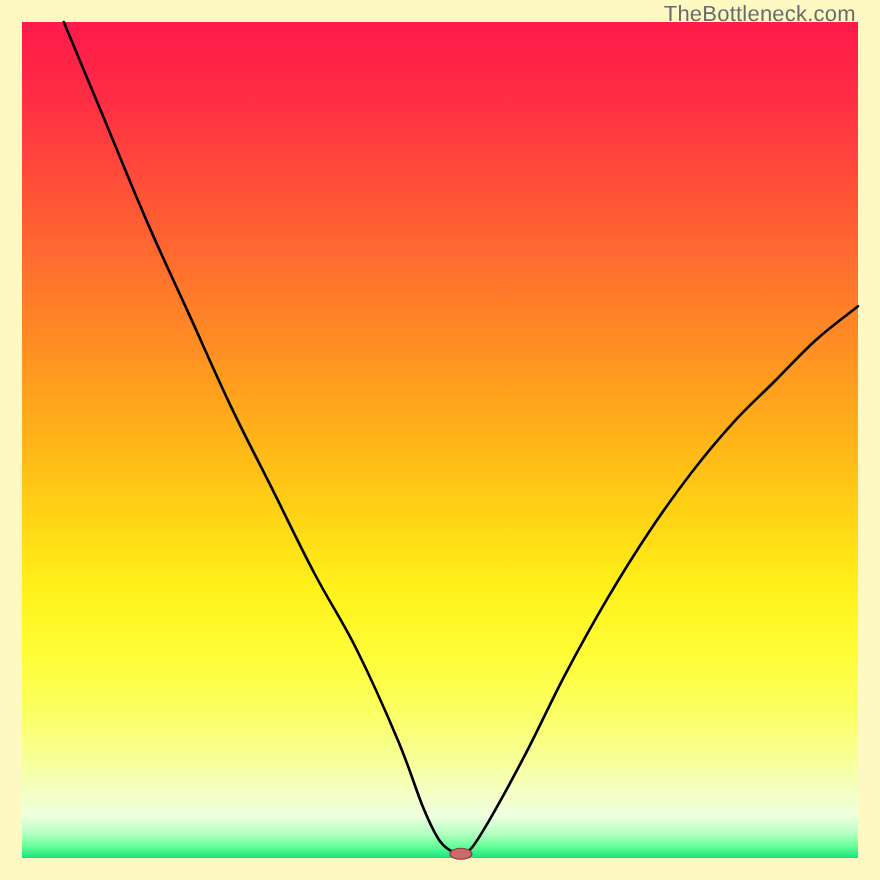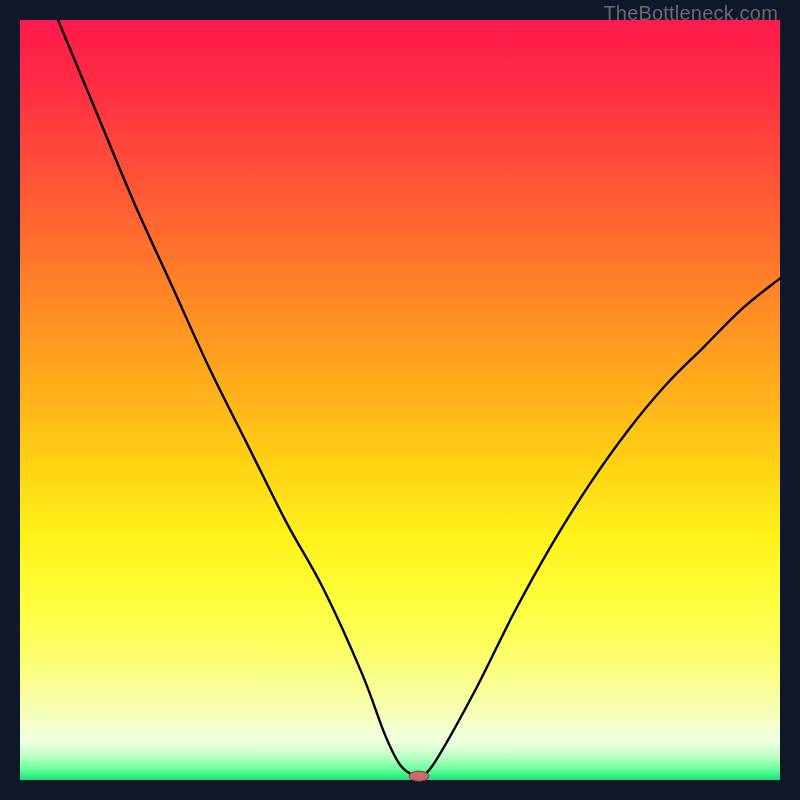--- a/index.html
+++ b/index.html
@@ -8,21 +8,21 @@
     width: 800px;
     height: 800px;
     background: #000;
     overflow: hidden;
     font-family: Arial, Helvetica, sans-serif;
   }
   .frame {
     position: relative;
     width: 800px;
     height: 800px;
-    background: #0f172a;
+    background: #fef9c3;
   }
   .plot-area {
     position: absolute;
     left: 20px;
     top: 20px;
     width: 760px;
     height: 760px;
     background: linear-gradient(to bottom,
       #ff1a4b 0%,
       #ff2a45 8%,

